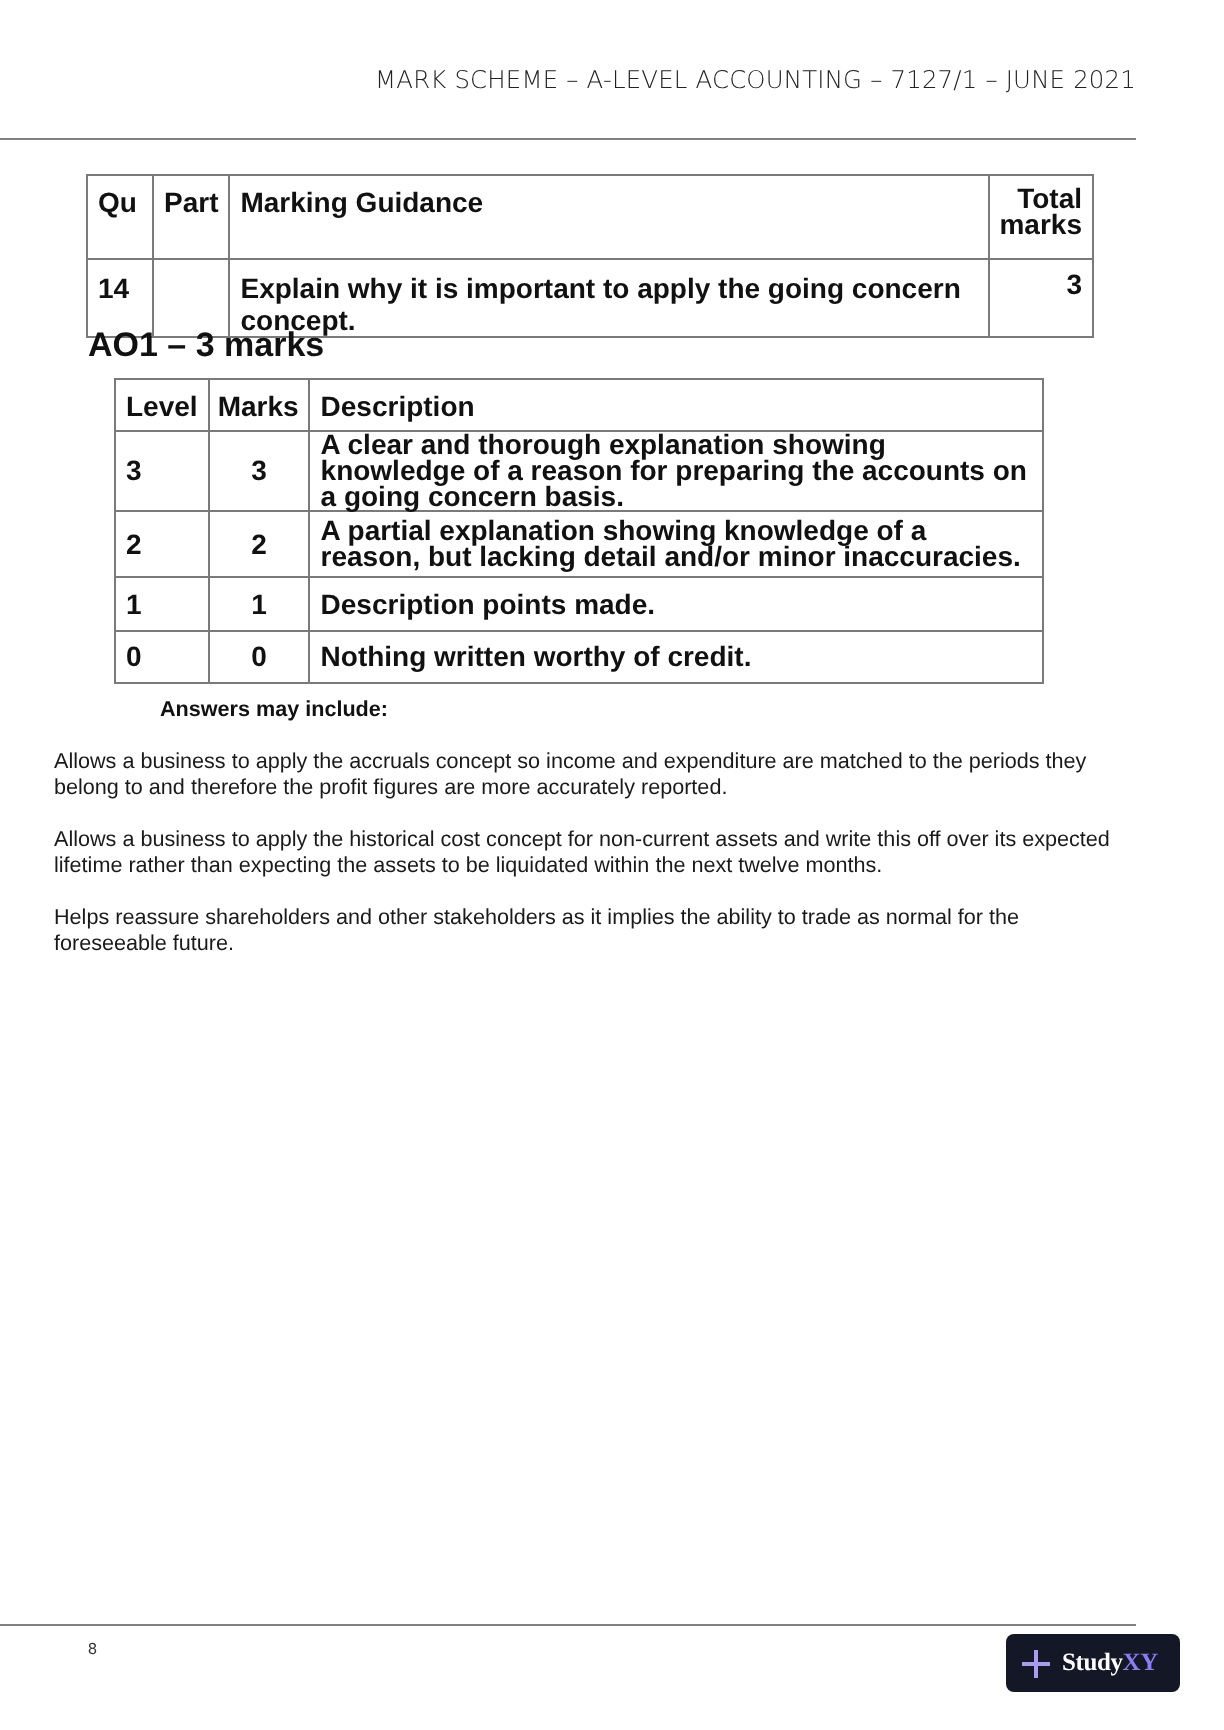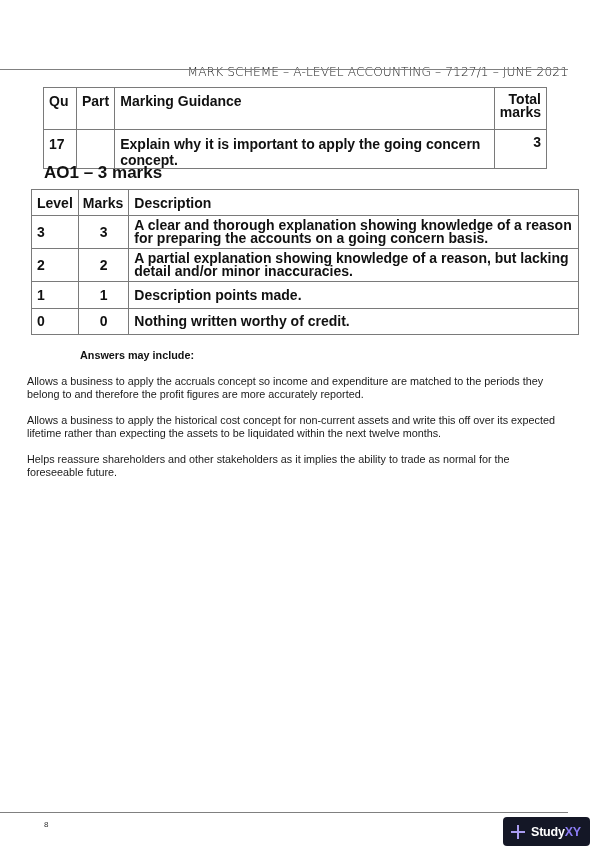--- a/index.html
+++ b/index.html
@@ -1,40 +1,40 @@
 <!DOCTYPE html>
 <html><head>
   <meta charset="utf-8">
   <style>
     html, body { margin: 0; padding: 0; background: #ffffff; }
     body { width: 612px; height: 865px; position: relative; overflow: hidden;
            font-family: "Liberation Sans", sans-serif; color: #111; }
     .page-header-title { position: absolute; top: 33px; right: 44px;
       font-family: "DejaVu Sans", sans-serif; font-size: 12.2px; letter-spacing: 0.1px; color: #222;
-      white-space: nowrap; font-weight: 300; margin-top: 32px; }
+      white-space: nowrap; font-weight: 300; }
     .rule { position: absolute; left: 0; height: 1px; background: #808080; }
     .rule.top { top: 69px; width: 568px; }
     .rule.bottom { top: 812px; width: 568px; }
 
     table { border-collapse: collapse; position: absolute; font-size: 14px; }
     td, th { border: 1px solid #7a7a7a; padding: 0 5px; vertical-align: top; text-align: left; font-weight: bold; }
     th { font-weight: bold; }
 
     #qtable { left: 43px; top: 87px; width: 504px; }
     #qtable th { height: 36px; padding-top: 5px; }
     #qtable td { height: 24px; padding-top: 6px; }
     #qtable .c-qu { width: 22px; }
     #qtable .c-part { width: 22px; }
     #qtable .c-total { width: 34px; text-align: right; line-height: 13px; }
     #qtable td.c-total { font-weight: bold; }
     #qtable td.c-qu { font-weight: bold; }
 
     .section-title { position: absolute; left: 44px; top: 163px; font-weight: bold; font-size: 17px; }
 
-    #ltable { left: 31px; top: 189px; width: 548px; }
+    #ltable { left: 57px; top: 189px; width: 465px; }
     #ltable th { height: 25px; vertical-align: middle; }
     #ltable td { vertical-align: middle; line-height: 13px; }
     #ltable .c-level { width: 34px; font-weight: bold; }
     #ltable .c-marks { width: 32px; text-align: center; font-weight: bold; }
     #ltable th.c-marks { text-align: left; padding-left: 4px; }
     #ltable tr.r3 td { height: 32px; }
     #ltable tr.r2 td { height: 32px; }
     #ltable tr.r1 td { height: 26px; }
     #ltable tr.r0 td { height: 25px; }
 
@@ -45,40 +45,40 @@
     .answer.a3 { top: 453px; }
 
     .page-number { position: absolute; left: 44px; top: 820px; font-size: 8px; color: #333; }
 
     .badge { position: absolute; left: 503px; top: 817px; width: 87px; height: 29px;
       background: #141726; border-radius: 4px; display: flex; align-items: center; }
     .badge .plus { position: relative; width: 14px; height: 14px; margin-left: 8px; }
     .badge .plus::before, .badge .plus::after { content: ""; position: absolute; background: #a99cf0; }
     .badge .plus::before { left: 6px; top: 0; width: 2px; height: 14px; }
     .badge .plus::after { left: 0; top: 6px; width: 14px; height: 2px; }
-    .badge .brand { margin-left: 6px; font-family: Liberation Sans, sans-serif; font-weight: bold; font-size: 12.5px; letter-spacing: -0.2px; }
+    .badge .brand { margin-left: 6px; font-family: Liberation Serif, serif; font-weight: bold; font-size: 12.5px; letter-spacing: -0.2px; }
     .badge .brand-a { color: #ffffff; }
     .badge .brand-b { color: #8b7cf4; }
   </style>
 </head>
 <body>
 
 <div class="page-header-title">MARK SCHEME – A-LEVEL ACCOUNTING – 7127/1 – JUNE 2021</div>
 <div class="rule top"></div>
 
 <table id="qtable">
   <tbody>
       <tr>
     <th class="c-qu">Qu</th>
     <th class="c-part">Part</th>
     <th class="c-guidance">Marking Guidance</th>
     <th class="c-total"><span>Total</span><br><span>marks</span></th>
   </tr>
   <tr>
-    <td class="c-qu">17</td>
+    <td class="c-qu">14</td>
     <td class="c-part"></td>
     <td class="c-guidance">Explain why it is important to apply the going concern concept.</td>
     <td class="c-total">3</td>
   </tr>
 </tbody>
   </table>
 
 <div class="section-title">AO1 – 3 marks</div>
 
 <table id="ltable">

